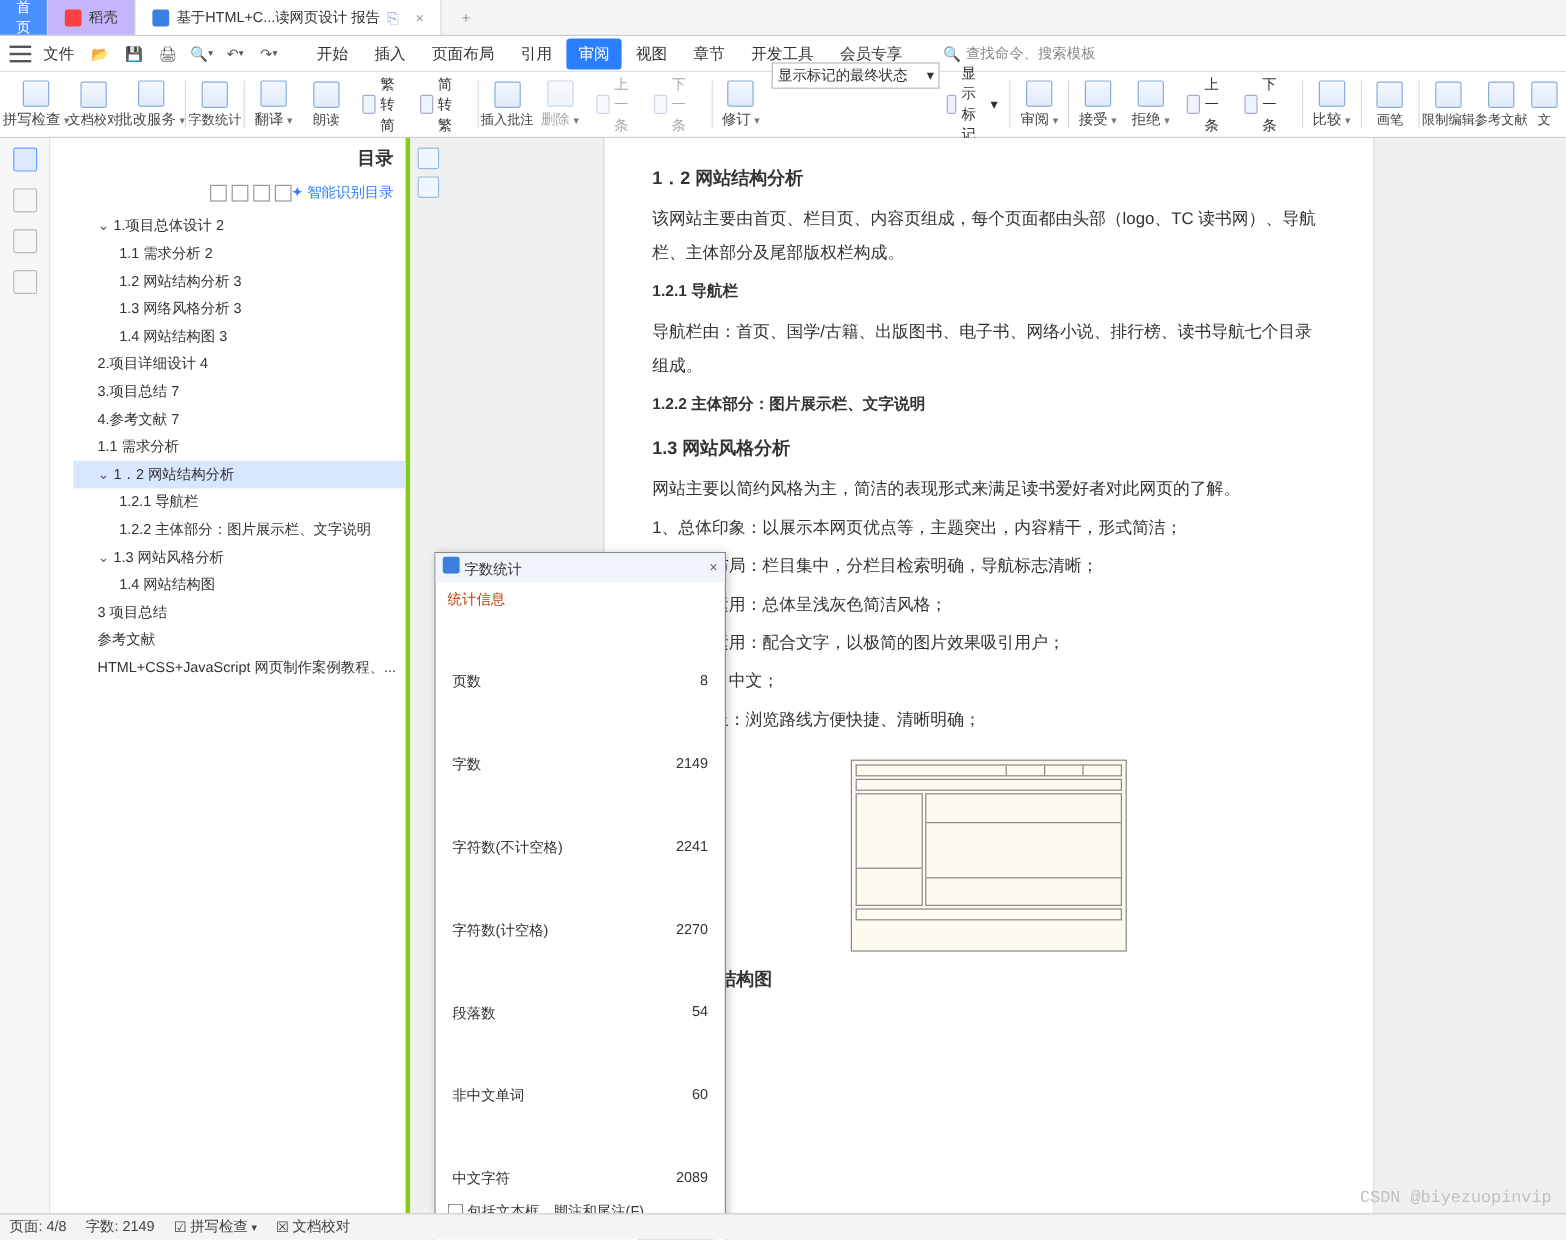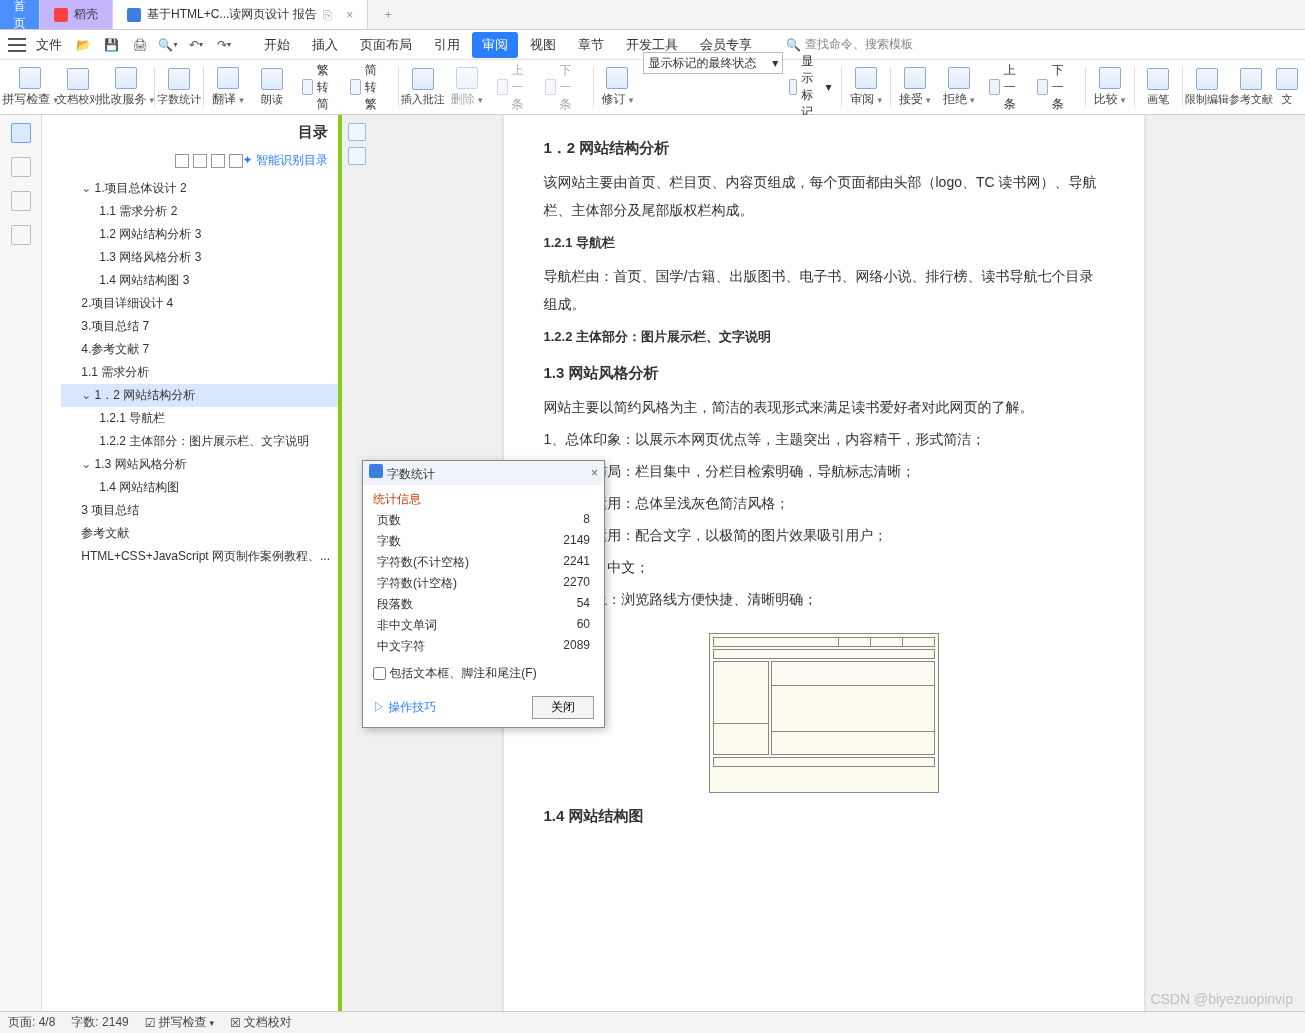--- a/index.html
+++ b/index.html
@@ -52,28 +52,28 @@
 .page .sub{font-size:13px;font-weight:bold;margin:6px 0;}
 .wire{margin:20px auto 10px;width:230px;height:160px;background:#fdfaf0;border:1px solid #888;padding:3px;}
 .wire .wrow{border:1px solid #888;height:12px;margin-bottom:2px;display:flex;}
 .wire .wrow div{border-right:1px solid #888;}
 .float-icons{position:absolute;left:6px;top:8px;display:flex;flex-direction:column;gap:6px;}
 .float-icons span{width:18px;height:18px;border:1px solid #9bd;background:#eef6ff;border-radius:2px;cursor:pointer;}
 .dialog{position:absolute;left:362px;top:460px;width:243px;background:#fff;border:1px solid #888;box-shadow:2px 2px 8px rgba(0,0,0,0.25);}
 .dialog .dh{height:24px;background:#f0f4fa;display:flex;align-items:center;padding:0 6px;font-size:12px;justify-content:space-between;}
 .dialog .dh .wico{width:14px;height:14px;background:#3b7fe0;border-radius:2px;display:inline-block;margin-right:4px;}
 .dialog .dsec{padding:6px 10px 2px;font-size:12px;color:#c2410c;}
-.dialog .drow{display:flex;justify-content:space-between;padding:2px 14px;font-size:12px;}
+.dialog .drow{display:flex;justify-content:space-between;padding:2px 14px;font-size:12px;margin-top:48px;}
 .dialog .dchk{padding:8px 10px;font-size:12px;}
 .dialog .dft{display:flex;justify-content:space-between;align-items:center;padding:6px 10px 8px;border-top:0;}
 .dialog .dft .tip{color:#2a7fff;cursor:pointer;}
 .dialog .dft button{padding:2px 18px;border:1px solid #999;background:#f4f4f4;cursor:pointer;}
 .status-bar{position:absolute;bottom:0;left:0;right:0;height:22px;background:#f4f4f4;border-top:1px solid #ccc;display:flex;align-items:center;padding:0 8px;gap:16px;font-size:12px;color:#444;}
 .status-bar .sb{display:flex;align-items:center;gap:3px;}
-.watermark{position:absolute;right:12px;bottom:26px;color:#c0c0c0;font-size:14px;font-family:Liberation Sans, sans-serif;}
+.watermark{position:absolute;right:12px;bottom:26px;color:#c0c0c0;font-size:14px;font-family:Liberation Mono, monospace;}
 </style>
 </head>
 <body>
 
 <div class="top-tabs">
   <div class="top-tab home">
       <span>首页</span>
     </div>
   <div class="top-tab" style="background:#c4b5fd;">
     <span class="tiny-icon" style="background:#ff4040;border-radius:2px;"></span>

